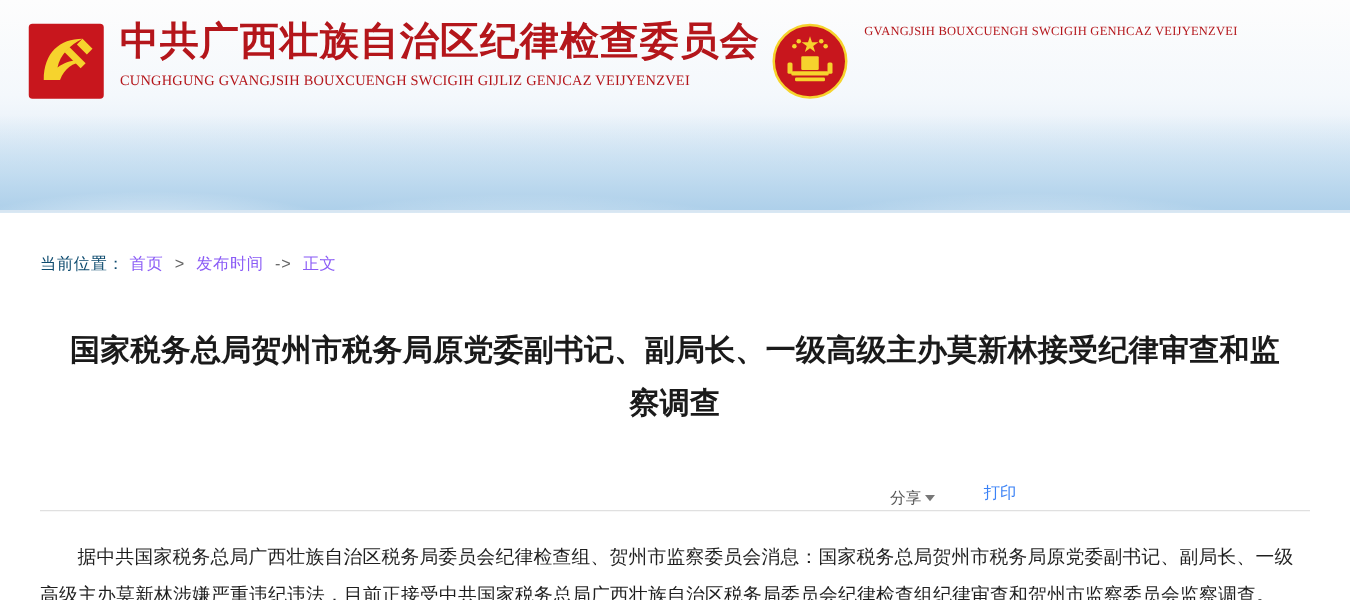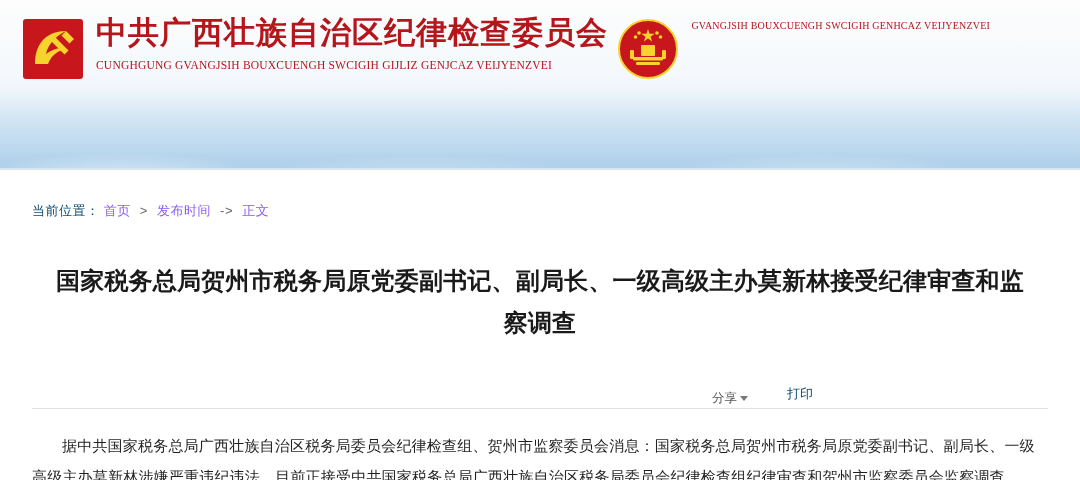--- a/index.html
+++ b/index.html
@@ -160,21 +160,21 @@
     border-left: 4px solid transparent;
     border-right: 4px solid transparent;
     border-top: 5px solid #777;
     vertical-align: middle;
   }
   .print-wrap {
     position: absolute;
     right: 235px;
     top: 19px;
     font-size: 13px;
-    color: #0c4a6e;
+    color: #3b82f6;
   }
 
   .divider {
     width: 1016px;
     height: 1px;
     background: #e0e0e0;
     margin: 8px auto 0 auto;
   }
 
   .body-text {

